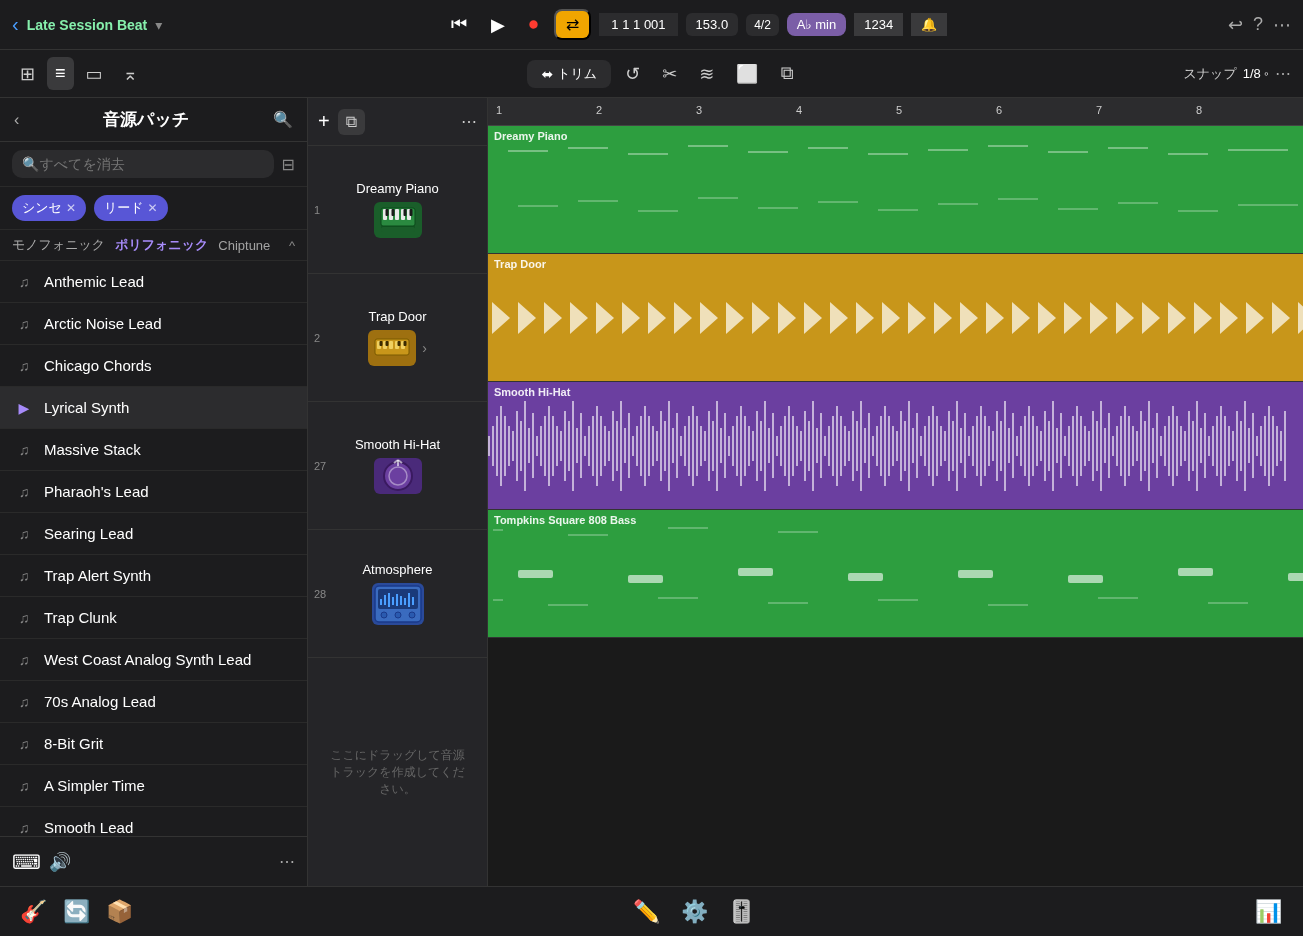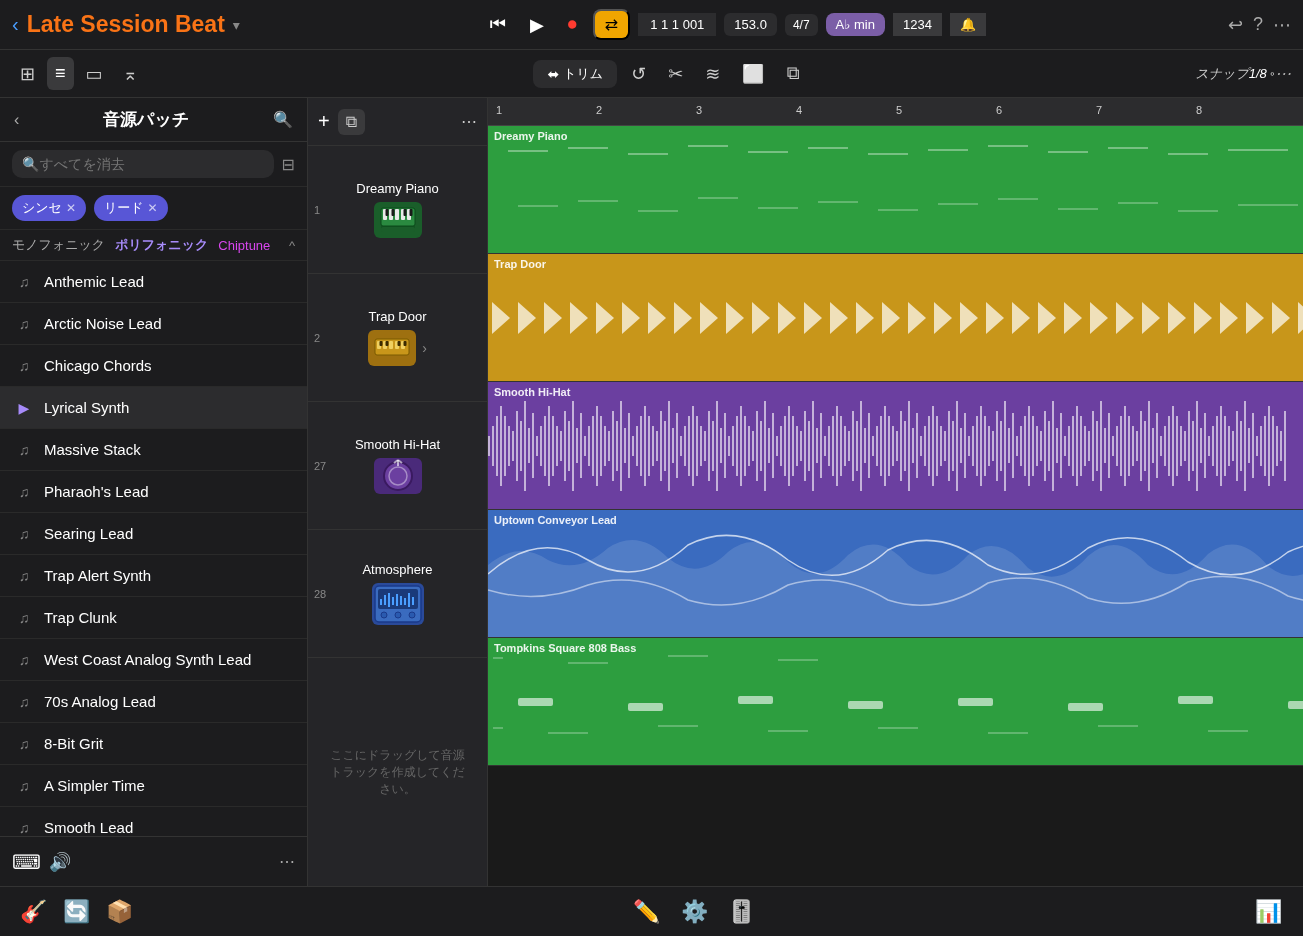--- a/index.html
+++ b/index.html
@@ -10,21 +10,21 @@
       height: 50px;
       background: #1c1c1e;
       display: flex;
       align-items: center;
       padding: 0 12px;
       border-bottom: 1px solid #333;
       gap: 10px;
     }
     .top-bar-left { display: flex; align-items: center; gap: 8px; }
     .back-btn { color: #4a9eff; font-size: 20px; cursor: pointer; }
-    .project-title { font-size: 23px; font-weight: 600; color: #f97316; }
+    .project-title { font-size: 14px; font-weight: 600; color: #86efac; }
     .project-chevron { color: #888; font-size: 14px; }
     .top-bar-center { display: flex; align-items: center; gap: 8px; margin: 0 auto; }
     .transport-btn { background: none; border: none; color: #fff; font-size: 18px; cursor: pointer; padding: 4px 8px; }
     .record-btn { color: #ff3b30; }
     .loop-btn { background: #f0a500; border-radius: 8px; padding: 4px 10px; color: #000; font-size: 16px; }
     .position-display { background: #2c2c2e; border-radius: 0; padding: 4px 12px; font-size: 13px; color: #fff; font-variant-numeric: tabular-nums; }
     .tempo-display { background: #2c2c2e; border-radius: 6px; padding: 4px 10px; font-size: 13px; color: #fff; }
     .time-sig { background: #2c2c2e; border-radius: 6px; padding: 4px 8px; font-size: 12px; color: #fff; text-align: center; }
     .key-badge { background: #7b5ea7; border-radius: 8px; padding: 4px 10px; font-size: 13px; color: #fff; }
     .note-badge { background: #3a3a3c; border-radius: 0; padding: 4px 10px; font-size: 13px; color: #fff; }
@@ -335,21 +335,21 @@
     <span class="project-title">Late Session Beat</span>
     <span class="project-chevron">▾</span>
   </div>
   <div class="top-bar-center">
     <button class="transport-btn">⏮</button>
     <button class="transport-btn">▶</button>
     <button class="transport-btn record-btn">⏺</button>
     <button class="loop-btn">⇄</button>
     <div class="position-display">1  1  1 001</div>
     <div class="tempo-display">153.0</div>
-    <div class="time-sig">4/7</div>
+    <div class="time-sig">4/2</div>
     <div class="key-badge">A♭ min</div>
     <div class="note-badge">1234</div>
     <div class="note-badge">🔔</div>
   </div>
   <div class="top-bar-right">
     <span class="icon-btn">↩</span>
     <span class="icon-btn">?</span>
     <span class="icon-btn">⋯</span>
   </div>
 </div>
@@ -365,21 +365,21 @@
     <button class="trim-btn">
       <span style="font-size:14px;">⬌</span>
       <span>トリム</span>
     </button>
     <button class="tb-btn">↺</button>
     <button class="tb-btn">✂</button>
     <button class="tb-btn">≋</button>
     <button class="tb-btn">⬜</button>
     <button class="tb-btn">⧉</button>
   </div>
-  <div style="display:flex;align-items:center;margin-left:auto;font-style:italic;">
+  <div style="display:flex;align-items:center;gap:6px;margin-left:auto;">
     <span class="snap-label">スナップ</span>
     <span class="snap-value">1/8 ◦</span>
     <span class="more-btn">⋯</span>
   </div>
 </div>
 
 <div class="main-layout">
 
   <div class="sound-panel">
     <div class="panel-header">
@@ -400,21 +400,21 @@
         <span class="tag-x">✕</span>
       </div>
       <div class="tag-badge">
         <span>リード</span>
         <span class="tag-x">✕</span>
       </div>
     </div>
     <div class="poly-row">
       <span class="poly-label">モノフォニック</span>
       <span class="poly-label active">ポリフォニック</span>
-      <span class="poly-label" style="color:#d946ef;text-align:center;">Chiptune</span>
+      <span class="poly-label" style="color:#a3a3a3;text-align:center;">Chiptune</span>
       <span class="poly-chevron">^</span>
     </div>
     <div class="sound-list">
 
       <div class="sound-item">
         <span class="sound-icon">♫</span>
         <span class="sound-name">Anthemic Lead</span>
       </div>
       <div class="sound-item">
         <span class="sound-icon">♫</span>
@@ -864,33 +864,20 @@
             <div class="vline" style="height: 40px;"></div>
             <div class="vline" style="height: 60px;"></div>
             <div class="vline" style="height: 80px;"></div>
             <div class="vline" style="height: 60px;"></div>
             <div class="vline" style="height: 40px;"></div>
             <div class="vline" style="height: 30px;"></div>
             <div class="vline" style="height: 70px;"></div>
           </div>
       </div>
 
-      <div class="tl-track track-blue">
-        <div class="tl-track-label">Uptown Conveyor Lead</div>
-        <div class="waveform-blue">
-          <svg width="100%" height="100%" style="position:absolute;top:0;left:0;">
-
-            <path d="M0,64 Q50,20 100,50 Q150,80 200,35 Q250,10 300,50 Q350,85 400,40 Q450,15 500,55 Q550,80 600,38 Q650,12 700,52 Q750,82 800,42 Q850,18 900,55" fill="none" stroke="rgba(255,255,255,0.7)" stroke-width="1.5"></path>
-
-            <path d="M0,80 Q50,95 100,75 Q150,60 200,90 Q250,105 300,75 Q350,60 400,90 Q450,106 500,73 Q550,58 600,88 Q650,104 700,72 Q750,56 800,86 Q850,103 900,72" fill="none" stroke="rgba(255,255,255,0.5)" stroke-width="1.5"></path>
-
-            <path d="M0,55 Q30,30 60,50 Q90,65 120,38 Q150,18 180,48 Q210,72 240,42 Q270,18 300,52 Q330,78 360,45 Q390,20 420,55 Q450,78 480,45 Q510,22 540,58 Q570,80 600,46 Q630,20 660,55 Q690,78 720,44 Q750,20 780,56 Q810,80 840,46 Q870,22 900,58 L900,128 L0,128 Z" fill="rgba(255,255,255,0.12)"></path>
-          </svg>
-        </div>
-      </div>
 
       <div class="tl-track track-green2">
         <div class="tl-track-label">Tompkins Square 808 Bass</div>
         <div class="wave-lines">
           <svg width="100%" height="100%" style="position:absolute;top:0;left:0;">
 
             <rect x="30" y="60" width="35" height="8" rx="2" fill="rgba(255,255,255,0.6)"></rect>
             <rect x="140" y="65" width="35" height="8" rx="2" fill="rgba(255,255,255,0.6)"></rect>
             <rect x="250" y="58" width="35" height="8" rx="2" fill="rgba(255,255,255,0.6)"></rect>
             <rect x="360" y="63" width="35" height="8" rx="2" fill="rgba(255,255,255,0.6)"></rect>

